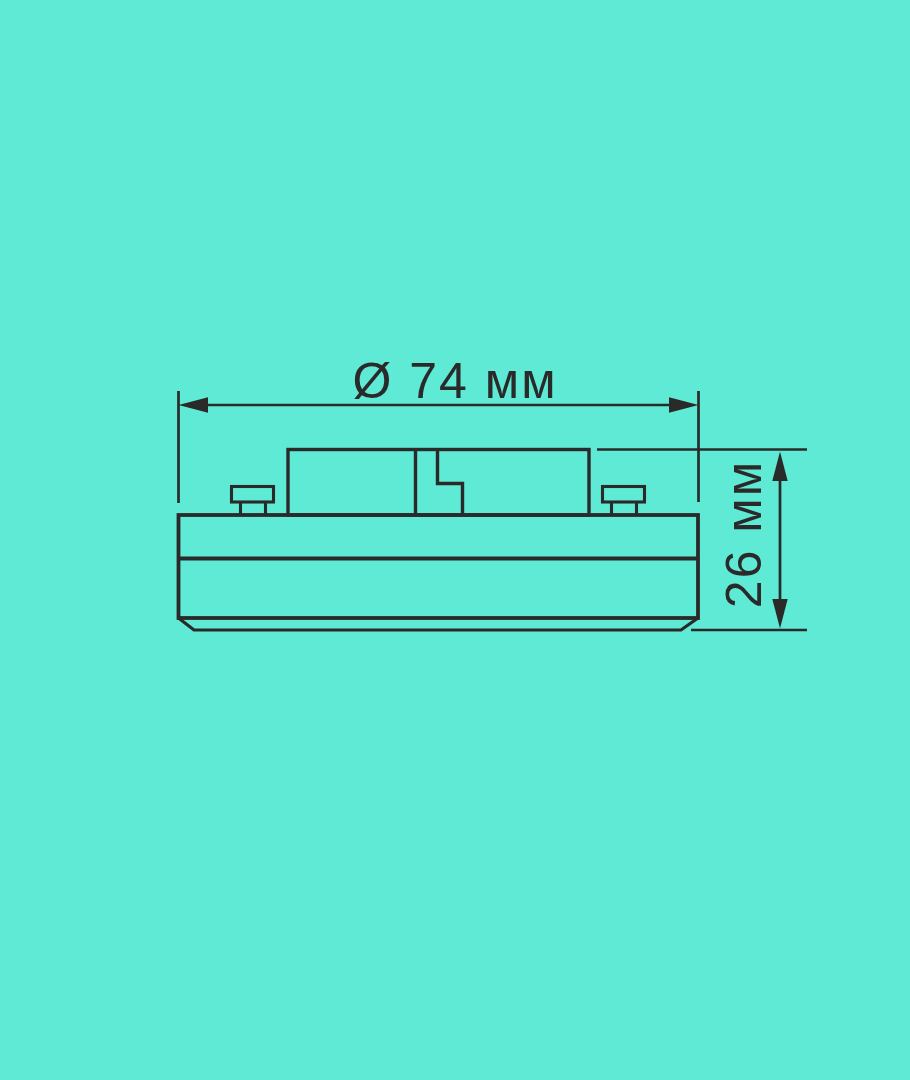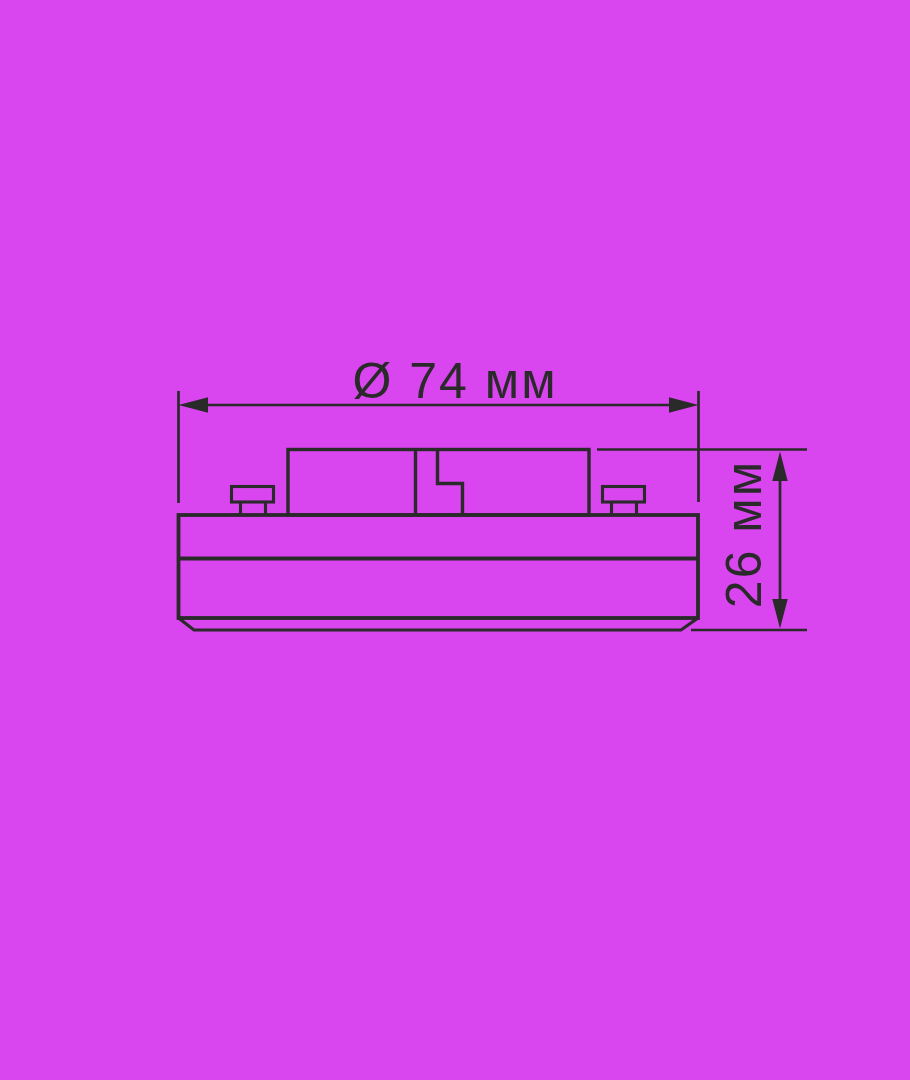--- a/index.html
+++ b/index.html
@@ -4,21 +4,21 @@
 <style>
   html, body {
     margin: 0;
     padding: 0;
     background: #ffffff;
   }
   .canvas {
     position: relative;
     width: 910px;
     height: 1080px;
-    background: #d946ef;
+    background: #5eead4;
     overflow: hidden;
   }
   svg {
     position: absolute;
     left: 0;
     top: 0;
   }
   .dim-label {
     font-family: "Liberation Sans", "DejaVu Sans", sans-serif;
     font-size: 50px;

